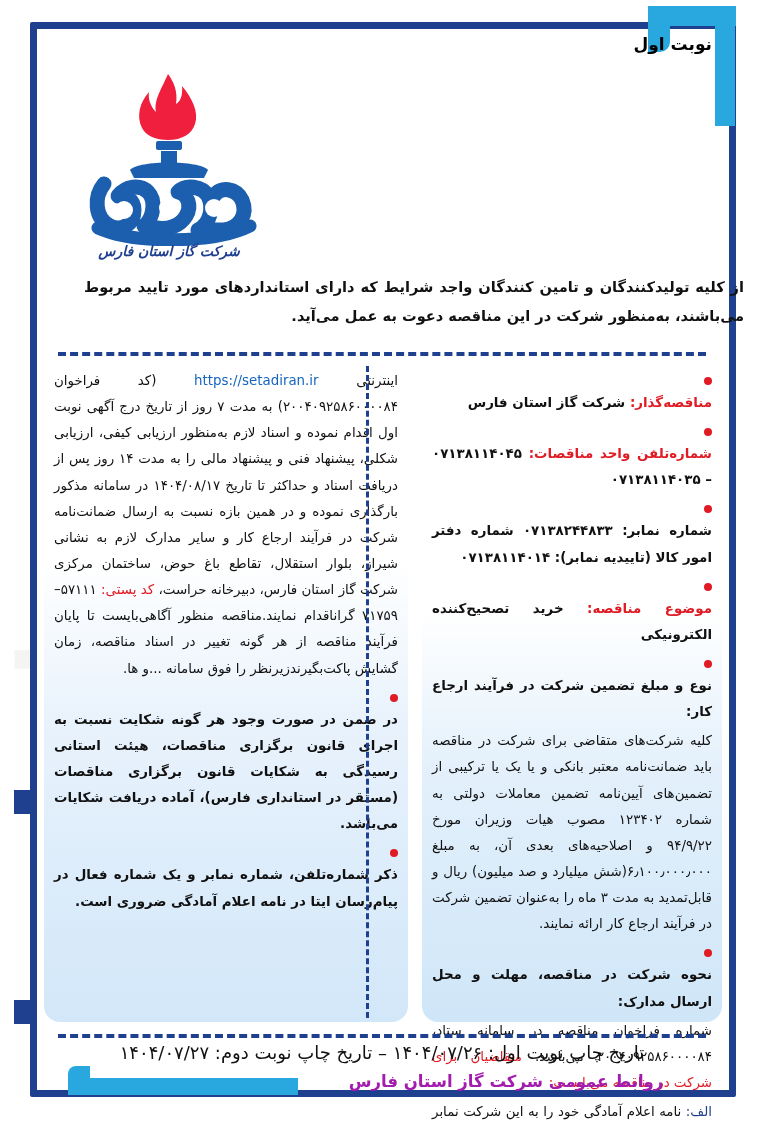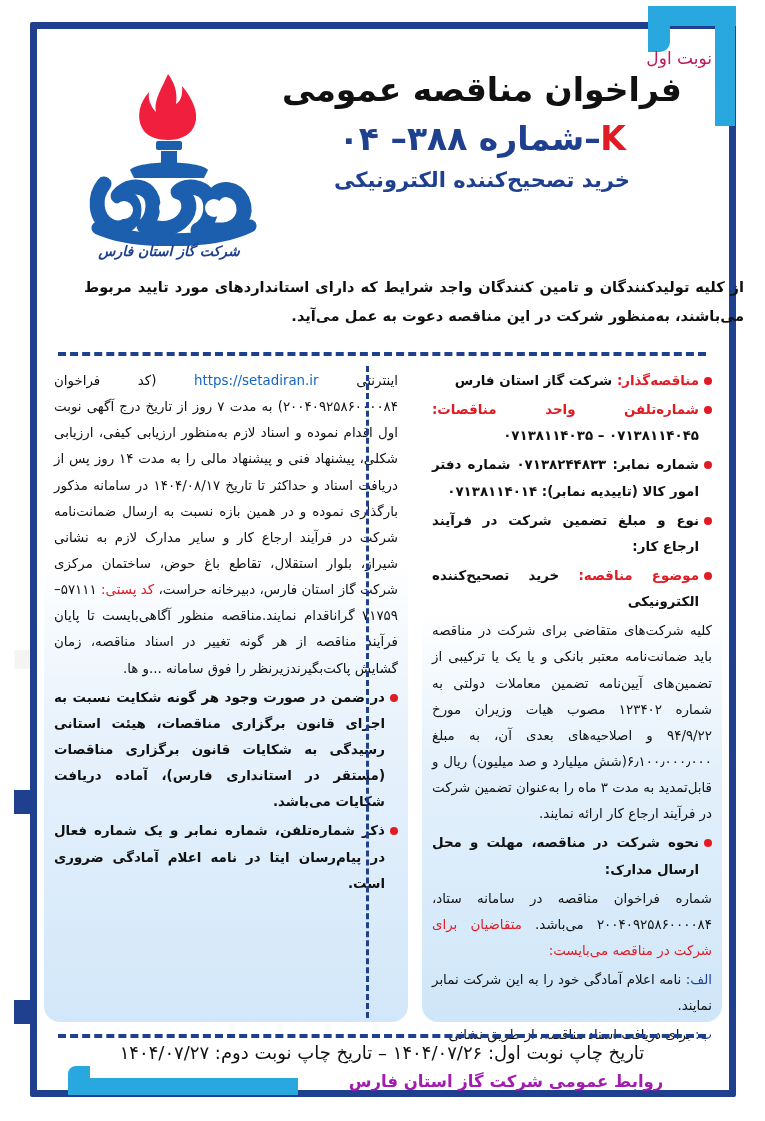--- a/index.html
+++ b/index.html
@@ -109,24 +109,24 @@
     position: absolute;
     left: 44px;
     top: 34px;
     width: 678px;
     height: 230px;
   }
 
   .nobat {
     position: absolute;
     right: 10px;
-    top: 14px;
+    top: 0px;
     font-size: 17px;
-    font-weight: normal;
-    color: #be185d;
+    font-weight: bold;
+    color: #000000;
   }
 
   .title-block {
     position: absolute;
     right: 10px;
     top: 32px;
     width: 460px;
     text-align: center;
   }
 
@@ -249,21 +249,21 @@
     margin-bottom: 3px;
   }
   .para.tight { margin-bottom: 0; }
 
   .red   { color: #e01b24; }
   .blue  { color: #1f3f8f; }
   .lnk   { color: #1565c0; font-family: "DejaVu Sans", sans-serif; direction: ltr; unicode-bidi: embed; }
 
   .bullet-row {
     display: flex;
-    flex-direction: row;
+    flex-direction: column;
     align-items: flex-start;
     gap: 5px;
     margin-bottom: 3px;
   }
   .dot {
     flex: 0 0 auto;
     width: 8px;
     height: 8px;
     border-radius: 50%;
     background: #e01b24;
@@ -335,27 +335,20 @@
 
   <div class="rail-square top"></div>
   <div class="rail-square bot"></div>
 
   <div class="ad-id">شناسه آگهی: ۲۰۳۳۹۵۴</div>
 
   <div class="header">
 
     <div class="nobat">نوبت اول</div>
 
-    <div class="title-block">
-      <div class="t-main">فراخوان مناقصه عمومی</div>
-      <div class="t-num">
-        <span class="k">K</span><span>–شماره ۳۸۸– ۰۴</span>
-      </div>
-      <div class="t-sub">خرید تصحیح‌کننده الکترونیکی</div>
-    </div>
 
     <div class="logo-wrap">
       <svg width="210" height="178" viewBox="0 0 210 178">
 
         <path d="M104 6 C 96 24, 90 32, 92 44 C 86 38, 84 30, 85 24
                  C 76 34, 72 48, 78 60 C 82 68, 92 72, 104 72
                  C 118 72, 128 66, 131 56 C 135 44, 128 30, 118 18
                  C 119 28, 116 34, 112 36 C 114 24, 110 14, 104 6 Z" fill="#f01f3d"></path>
 
         <rect x="92" y="73" width="26" height="9" rx="2" fill="#1b5fae"></rect>
@@ -404,30 +397,30 @@
 
       <div class="bullet-row">
         <span class="dot"></span>
         <span class="bullet-text red">
           <span>شماره نمابر:</span><span> ۰۷۱۳۸۲۴۴۸۳۳ شماره دفتر امور کالا (تاییدیه نمابر): ۰۷۱۳۸۱۱۴۰۱۴</span>
         </span>
       </div>
 
       <div class="bullet-row">
         <span class="dot"></span>
-        <span class="bullet-text red">نوع و مبلغ تضمین شرکت در فرآیند ارجاع کار:</span>
-      </div>
-
-      <div class="bullet-row">
-        <span class="dot"></span>
         <span class="bullet-text">
           <span class="red">موضوع مناقصه:</span><span> خرید تصحیح‌کننده الکترونیکی</span>
         </span>
       </div>
 
+      <div class="bullet-row">
+        <span class="dot"></span>
+        <span class="bullet-text red">نوع و مبلغ تضمین شرکت در فرآیند ارجاع کار:</span>
+      </div>
+
       <div class="para">کلیه شرکت‌های متقاضی برای شرکت در مناقصه باید ضمانت‌نامه معتبر بانکی و یا یک یا ترکیبی از تضمین‌های آیین‌نامه تضمین معاملات دولتی به شماره ۱۲۳۴۰۲ مصوب هیات وزیران مورخ ۹۴/۹/۲۲ و اصلاحیه‌های بعدی آن، به مبلغ ۶٫۱۰۰٫۰۰۰٫۰۰۰(شش میلیارد و صد میلیون) ریال و قابل‌تمدید به مدت ۳ ماه را به‌عنوان تضمین شرکت در فرآیند ارجاع کار ارائه نمایند.</div>
 
       <div class="bullet-row">
         <span class="dot"></span>
         <span class="bullet-text red">نحوه شرکت در مناقصه، مهلت و محل ارسال مدارک:</span>
       </div>
 
       <div class="para">
         <span>شماره فراخوان مناقصه در سامانه ستاد، ۲۰۰۴۰۹۲۵۸۶۰۰۰۰۸۴ می‌باشد. </span><span class="red">متقاضیان برای شرکت در مناقصه می‌بایست:</span>
       </div>

